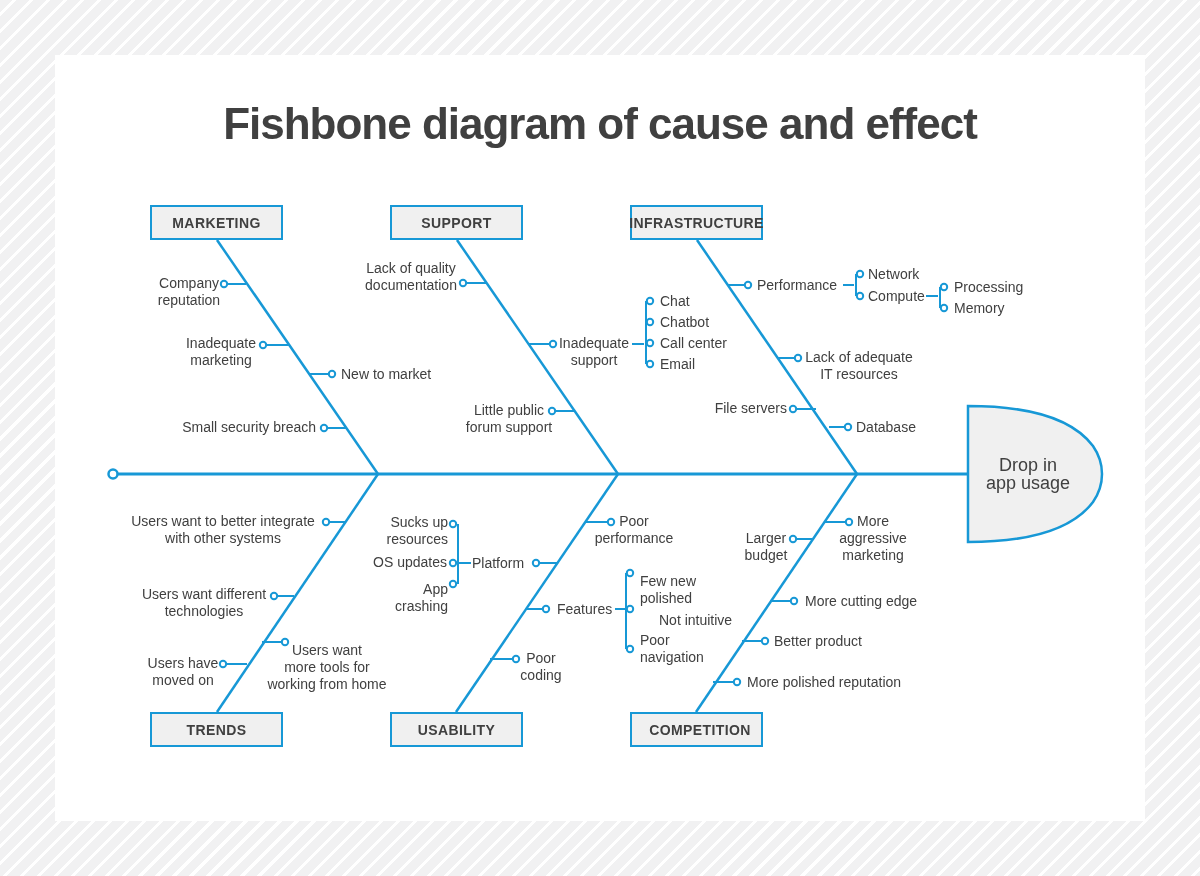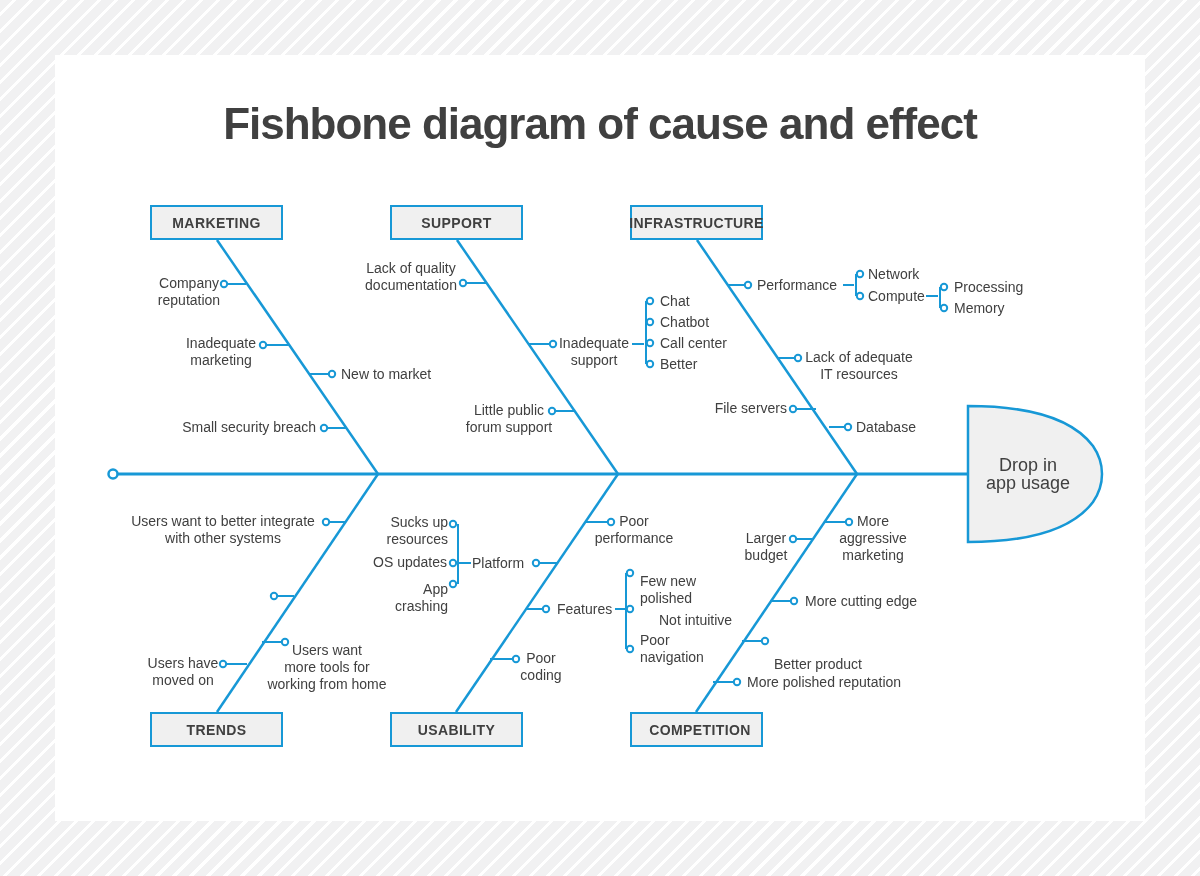--- a/index.html
+++ b/index.html
@@ -185,36 +185,38 @@
   <div class="lbl anchor-left" style="left:341px;top:374px;">New to market</div>
   <div class="lbl anchor-right" style="left:316px;top:427px;">Small security breach</div>
 
   <div class="lbl" style="left:411px;top:277px;">Lack of quality
 documentation</div>
   <div class="lbl" style="left:594px;top:352px;">Inadequate
 support</div>
   <div class="lbl anchor-left" style="left:660px;top:301px;">Chat</div>
   <div class="lbl anchor-left" style="left:660px;top:322px;">Chatbot</div>
   <div class="lbl anchor-left" style="left:660px;top:343px;">Call center</div>
-  <div class="lbl anchor-left" style="left:660px;top:364px;">Better</div>
+  <div class="lbl anchor-left" style="left:660px;top:364px;">Email</div>
   <div class="lbl" style="left:509px;top:419px;">Little public
 forum support</div>
 
   <div class="lbl anchor-left" style="left:757px;top:285px;">Performance</div>
   <div class="lbl anchor-left" style="left:868px;top:274px;">Network</div>
   <div class="lbl anchor-left" style="left:868px;top:296px;">Compute</div>
   <div class="lbl anchor-left" style="left:954px;top:287px;">Processing</div>
   <div class="lbl anchor-left" style="left:954px;top:308px;">Memory</div>
   <div class="lbl" style="left:859px;top:366px;">Lack of adequate
 IT resources</div>
   <div class="lbl anchor-right" style="left:787px;top:408px;">File servers</div>
   <div class="lbl anchor-left" style="left:856px;top:427px;text-align:center;">Database</div>
 
   <div class="lbl" style="left:223px;top:530px;">Users want to better integrate
 with other systems</div>
+  <div class="lbl" style="left:204px;top:603px;">Users want different
+technologies</div>
   <div class="lbl" style="left:327px;top:659px;margin-top:8px;">Users want
 more tools for
 working from home</div>
   <div class="lbl" style="left:183px;top:672px;">Users have
 moved on</div>
 
   <div class="lbl" style="left:634px;top:530px;">Poor
 performance</div>
   <div class="lbl anchor-left" style="left:472px;top:563px;">Platform</div>
   <div class="lbl anchor-right" style="left:448px;top:531px;">Sucks up
@@ -230,18 +232,18 @@
 navigation</div>
   <div class="lbl" style="left:541px;top:667px;">Poor
 coding</div>
 
   <div class="lbl" style="left:873px;top:538px;">More
 aggressive
 marketing</div>
   <div class="lbl" style="left:766px;top:547px;">Larger
 budget</div>
   <div class="lbl anchor-left" style="left:805px;top:601px;">More cutting edge</div>
-  <div class="lbl anchor-left" style="left:774px;top:641px;margin-top:23px;">Better product</div>
+  <div class="lbl anchor-left" style="left:774px;top:641px;">Better product</div>
   <div class="lbl anchor-left" style="left:747px;top:682px;">More polished reputation</div>
 
   <div class="effect-label" style="left:1028px;top:474px;">Drop in
 app usage</div>
 </div>
 
 </body></html>

